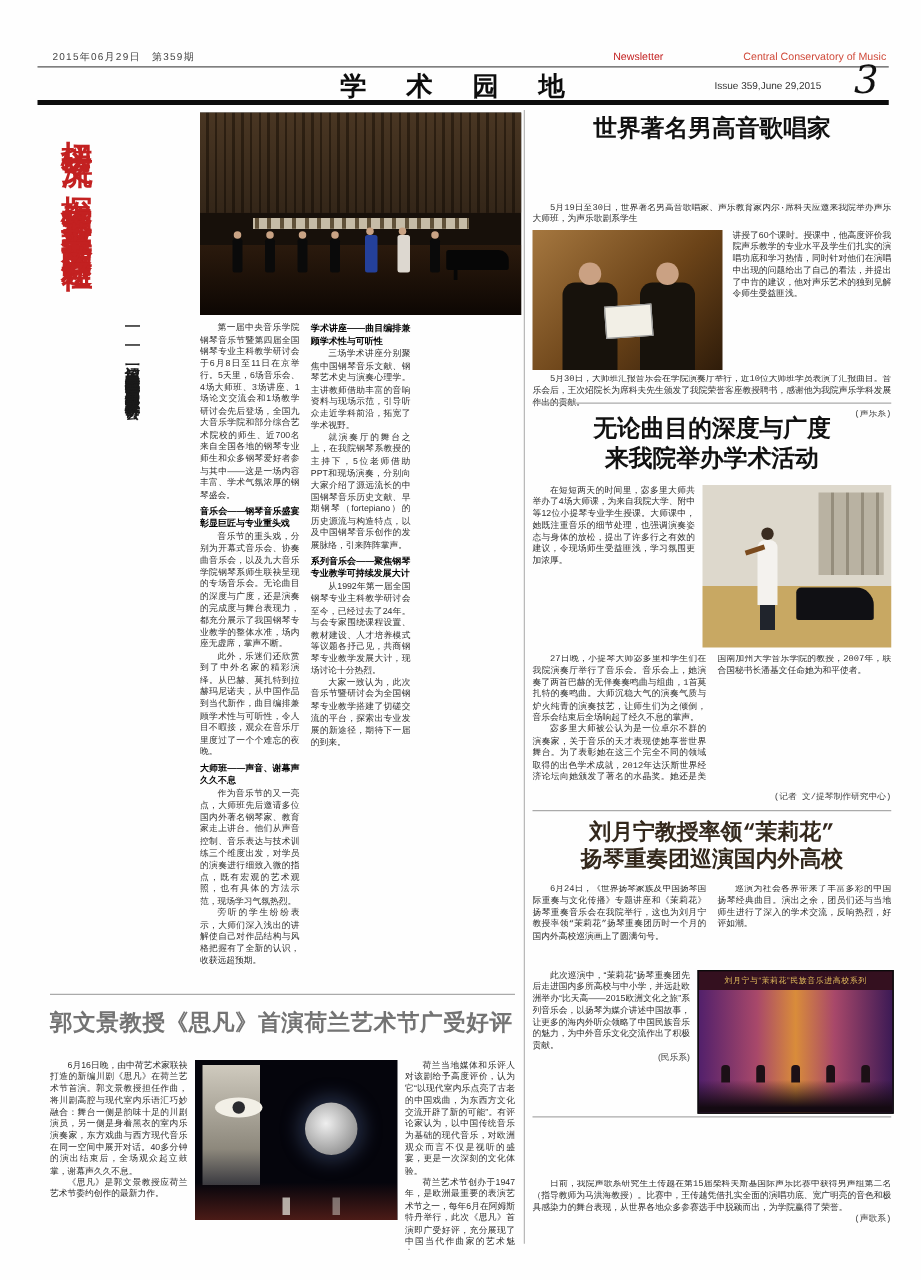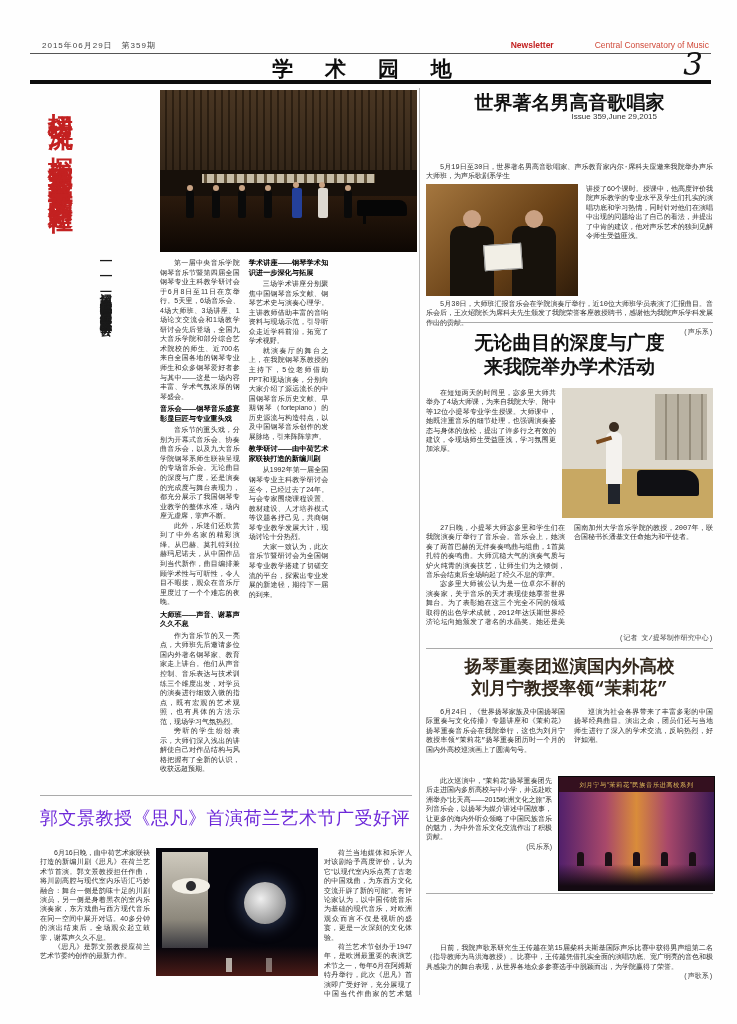--- a/index.html
+++ b/index.html
@@ -3,26 +3,26 @@
 <meta charset="utf-8">
 <style>
   html,body{margin:0;padding:0;background:#ffffff;}
   .sheet{position:relative;width:737px;height:1024px;background:#fefefe;overflow:hidden;
          font-family:"Liberation Sans","DejaVu Sans",sans-serif;color:#222;}
   .abs{position:absolute;}
 
   
   .date-line{left:42px;top:40px;font-size:8px;color:#444;letter-spacing:1px;}
   .mast-right{right:28px;top:40px;font-size:8.5px;}
-  .mast-right .nl{color:#c32121;font-weight:bold;margin-right:4px;}
+  .mast-right .nl{color:#c32121;font-weight:normal;margin-right:27px;}
   .mast-right .org{color:#d04a3a;margin-left:37px;}
   .rule-thin{left:30px;right:26px;top:53px;height:1px;background:#555;}
   .section-title{left:0;right:0;top:55px;text-align:center;font-size:21px;font-weight:bold;
                  letter-spacing:13px;color:#0d0d0d;}
-  .issue-line{right:80px;top:64px;font-size:8px;color:#333;margin-top:48px;}
+  .issue-line{right:80px;top:64px;font-size:8px;color:#333;}
   .page-num{right:34px;top:46px;font-size:31px;font-style:italic;
             font-family:"DejaVu Serif",serif;color:#111;}
   .rule-thick{left:30px;right:26px;top:80px;height:4px;background:#0d0d0d;}
 
   
   .vert{writing-mode:vertical-rl;text-orientation:upright;}
   .lead-red{left:42px;top:92px;height:545px;font-size:25px;font-weight:bold;color:#c32121;
             letter-spacing:4px;line-height:38px;}
   .lead-sub{left:96px;top:253px;height:450px;font-size:12px;font-weight:bold;color:#1a1a1a;
             letter-spacing:1px;line-height:20px;}
@@ -102,21 +102,21 @@
         background:linear-gradient(90deg,#52206b,#a8486a 30%,#d98c3a 50%,#a8486a 70%,#3c1a55);}
   .yq-stage:after{content:"";position:absolute;left:0;right:0;bottom:0;height:26px;
         background:linear-gradient(#0000,#140a12 85%);}
   .yq-fig{position:absolute;bottom:24px;width:7px;height:14px;background:#1c1016;border-radius:3px 3px 0 0;}
 
   .vocal-h{top:900px;font-size:15px;line-height:19px;}
   .vocal-p{top:944px;height:48px;}
 
   
   .bl-div{left:40px;top:795px;width:372px;}
-  .sifan-h{left:40px;top:806px;width:372px;font-size:18px;font-weight:normal;color:#6d28d9;
+  .sifan-h{left:40px;top:806px;width:372px;font-size:18px;font-weight:bold;color:#737373;
         letter-spacing:.5px;white-space:nowrap;}
   .sifan-c1{left:40px;top:848px;width:110px;height:158px;}
   .sifan-photo{left:156px;top:848px;width:162px;height:128px;overflow:hidden;background:#05050c;}
   .sf-panel{position:absolute;left:6px;top:4px;width:46px;height:96px;
         background:linear-gradient(#cfcabe,#8d887c 70%,#3a3a40);}
   .sf-eye{position:absolute;left:10px;top:26px;width:38px;height:16px;background:#f2efe6;
         border-radius:50%;}
   .sf-eye:after{content:"";position:absolute;left:14px;top:3px;width:10px;height:10px;
         border-radius:50%;background:#2a2a2e;}
   .sf-moon{position:absolute;left:88px;top:34px;width:42px;height:42px;border-radius:50%;
@@ -160,24 +160,24 @@
   </div>
 
   <div class="abs lead-text">
     <p>第一届中央音乐学院钢琴音乐节暨第四届全国钢琴专业主科教学研讨会于6月8日至11日在京举行。5天里，6场音乐会、4场大师班、3场讲座、1场论文交流会和1场教学研讨会先后登场，全国九大音乐学院和部分综合艺术院校的师生、近700名来自全国各地的钢琴专业师生和众多钢琴爱好者参与其中——这是一场内容丰富、学术气氛浓厚的钢琴盛会。</p>
     <p class="sub">音乐会——钢琴音乐盛宴 彰显巨匠与专业重头戏</p>
     <p>音乐节的重头戏，分别为开幕式音乐会、协奏曲音乐会，以及九大音乐学院钢琴系师生联袂呈现的专场音乐会。无论曲目的深度与广度，还是演奏的完成度与舞台表现力，都充分展示了我国钢琴专业教学的整体水准，场内座无虚席，掌声不断。</p>
     <p>此外，乐迷们还欣赏到了中外名家的精彩演绎。从巴赫、莫扎特到拉赫玛尼诺夫，从中国作品到当代新作，曲目编排兼顾学术性与可听性，令人目不暇接，观众在音乐厅里度过了一个个难忘的夜晚。</p>
     <p class="sub">大师班——声音、谢幕声久久不息</p>
     <p>作为音乐节的又一亮点，大师班先后邀请多位国内外著名钢琴家、教育家走上讲台。他们从声音控制、音乐表达与技术训练三个维度出发，对学员的演奏进行细致入微的指点，既有宏观的艺术观照，也有具体的方法示范，现场学习气氛热烈。</p>
     <p>旁听的学生纷纷表示，大师们深入浅出的讲解使自己对作品结构与风格把握有了全新的认识，收获远超预期。</p>
-    <p class="sub">学术讲座——钢琴学术知识进一步深化与拓展</p>
+    <p class="sub">学术讲座——曲目编排兼顾学术性与可听性</p>
     <p>三场学术讲座分别聚焦中国钢琴音乐文献、钢琴艺术史与演奏心理学。主讲教师借助丰富的音响资料与现场示范，引导听众走近学科前沿，拓宽了学术视野。</p>
     <p>就演奏厅的舞台之上，在我院钢琴系教授的主持下，5位老师借助PPT和现场演奏，分别向大家介绍了源远流长的中国钢琴音乐历史文献、早期钢琴（fortepiano）的历史源流与构造特点，以及中国钢琴音乐创作的发展脉络，引来阵阵掌声。</p>
-    <p class="sub">教学研讨——由中荷艺术家联袂打造的新编川剧</p>
+    <p class="sub">系列音乐会——聚焦钢琴专业教学可持续发展大计</p>
     <p>从1992年第一届全国钢琴专业主科教学研讨会至今，已经过去了24年。与会专家围绕课程设置、教材建设、人才培养模式等议题各抒己见，共商钢琴专业教学发展大计，现场讨论十分热烈。</p>
     <p>大家一致认为，此次音乐节暨研讨会为全国钢琴专业教学搭建了切磋交流的平台，探索出专业发展的新途径，期待下一届的到来。</p>
   </div>
 
   <div class="abs vdiv"></div>
 
   <div class="abs r headline tenor-h">
     <div>世界著名男高音歌唱家</div>
   </div>
   <div class="abs r small tenor-lead">
@@ -213,22 +213,22 @@
   </div>
   <div class="abs r small midori-cols">
     <p>27日晚，小提琴大师宓多里和学生们在我院演奏厅举行了音乐会。音乐会上，她演奏了两首巴赫的无伴奏奏鸣曲与组曲，1首莫扎特的奏鸣曲。大师沉稳大气的演奏气质与炉火纯青的演奏技艺，让师生们为之倾倒，音乐会结束后全场响起了经久不息的掌声。</p>
     <p>宓多里大师被公认为是一位卓尔不群的演奏家，关于音乐的天才表现使她享誉世界舞台。为了表彰她在这三个完全不同的领域取得的出色学术成就，2012年达沃斯世界经济论坛向她颁发了著名的水晶奖。她还是美国南加州大学音乐学院的教授，2007年，联合国秘书长潘基文任命她为和平使者。</p>
   </div>
   <div class="abs r small credit midori-credit">(记者 文/提琴制作研究中心)</div>
 
   <div class="abs hdiv" style="left:426px;width:287px;top:648px"></div>
 
   <div class="abs r headline yangqin-h">
+    <div>刘月宁教授率领“茉莉花”</div>
     <div>扬琴重奏团巡演国内外高校</div>
-    <div>刘月宁教授率领“茉莉花”</div>
   </div>
   <div class="abs r small yangqin-cols">
     <p>6月24日，《世界扬琴家族及中国扬琴国际重奏与文化传播》专题讲座和《茉莉花》扬琴重奏音乐会在我院举行，这也为刘月宁教授率领“茉莉花”扬琴重奏团历时一个月的国内外高校巡演画上了圆满句号。</p>
     <p>巡演为社会各界带来了丰富多彩的中国扬琴经典曲目。演出之余，团员们还与当地师生进行了深入的学术交流，反响热烈，好评如潮。</p>
   </div>
   <div class="abs small yangqin-side">
     <p>此次巡演中，“茉莉花”扬琴重奏团先后走进国内多所高校与中小学，并远赴欧洲举办“比天高——2015欧洲文化之旅”系列音乐会，以扬琴为媒介讲述中国故事，让更多的海内外听众领略了中国民族音乐的魅力，为中外音乐文化交流作出了积极贡献。</p>
     <p class="credit">(民乐系)</p>
   </div>
   <div class="abs yangqin-photo">

